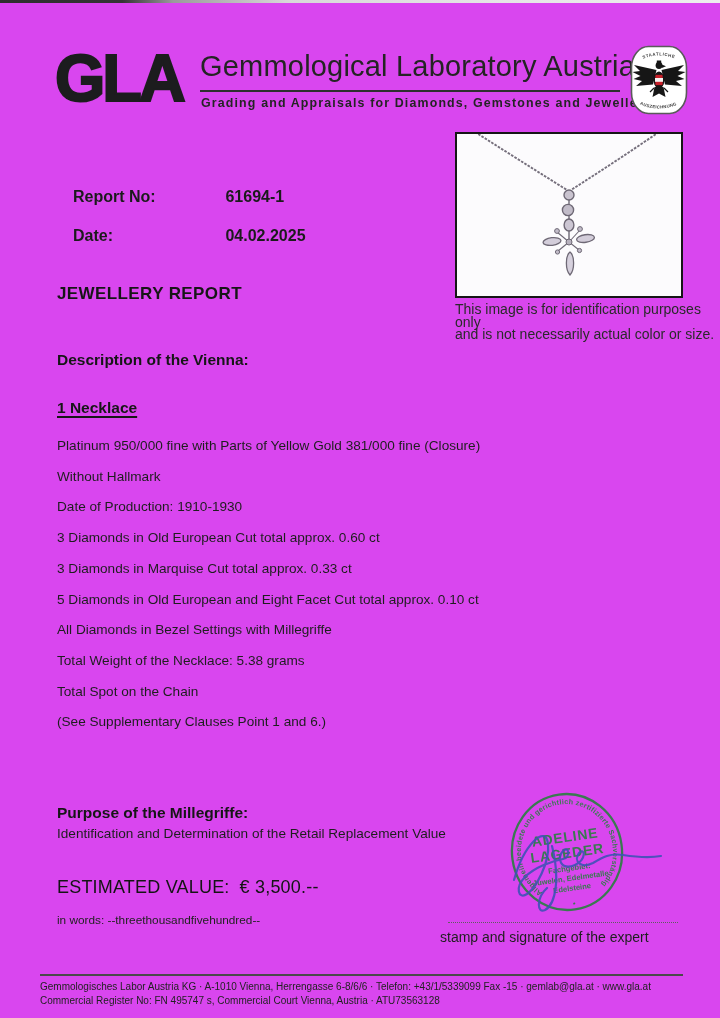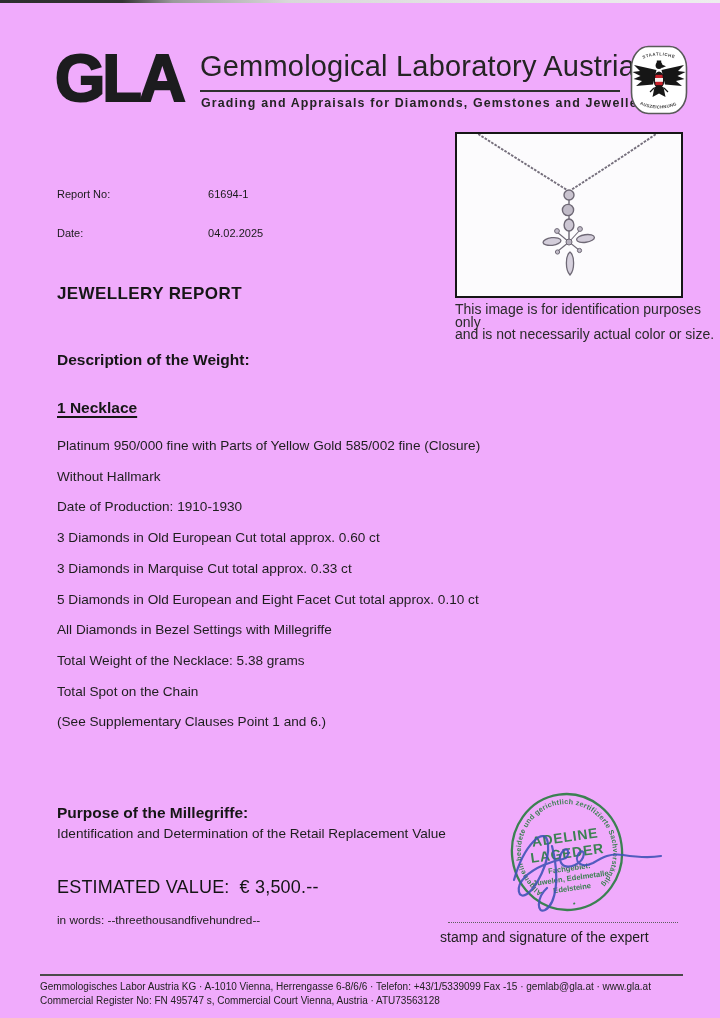--- a/index.html
+++ b/index.html
@@ -1,31 +1,31 @@
 <!DOCTYPE html>
 <html><head>
 <meta charset="utf-8">
 <style>
   html,body{margin:0;padding:0;background:#e9e9e9;}
   .page{
     position:relative;width:720px;height:1018px;margin:0 auto;
-    background:#f0abfc;overflow:hidden;
+    background:#d946ef;overflow:hidden;
     font-family:"Liberation Sans", sans-serif;color:#1e1e1e;
   }
   .abs{position:absolute;}
   .scan-top-edge{left:0;top:0;width:720px;height:3px;
     background:linear-gradient(to right,#2e2e2e 0%,#343434 17%,#9a9a9a 24%,#d8d8d8 40%,#e6e6e6 70%,#eee 100%);}
   
   .gla-logo{left:55px;top:40px;font-size:66px;font-weight:900;letter-spacing:-3px;
     color:#1c1c1e;-webkit-text-stroke:2.2px #1c1c1e;transform:scaleX(.98);transform-origin:left top;}
   .lab-title{left:200px;top:50px;font-size:29px;font-weight:400;color:#242424;letter-spacing:.2px;white-space:nowrap;}
   .title-rule{left:200px;top:90px;width:420px;height:2px;background:#2f2f2f;}
   .lab-subtitle{left:201px;top:96px;font-size:12.4px;font-weight:700;letter-spacing:1.15px;color:#242424;white-space:nowrap;}
   
-  .meta-row{left:57px;font-size:11px;font-weight:400;color:#1b1b1b;}
+  .meta-row{left:73px;font-size:16px;font-weight:700;color:#1b1b1b;}
   .meta-row .lbl{display:inline-block;width:148px;}
   .report-type{left:57px;top:284px;font-size:17px;font-weight:700;letter-spacing:.4px;color:#161616;}
   
   .photo-box{left:455px;top:132px;width:228px;height:166px;border:2px solid #161616;background:#fcfbfd;box-sizing:border-box;}
   .photo-caption{left:455px;top:303px;font-size:14px;line-height:12.5px;color:#2a2a2a;}
   
   .sec-heading{left:57px;font-size:15.5px;font-weight:700;color:#161616;}
   .item-heading{left:57px;top:399px;font-size:15.5px;font-weight:700;color:#161616;
     text-decoration:underline;text-underline-offset:3px;text-decoration-thickness:1.5px;}
   .desc-lines{left:57px;top:431px;font-size:13.6px;line-height:30.7px;color:#1e1e1e;white-space:nowrap;}
@@ -116,24 +116,24 @@
   <div class="abs meta-row" style="top:188px;">
     <span class="lbl">Report No:</span>
     <span>61694-1</span>
   </div>
   <div class="abs meta-row" style="top:227px;">
     <span class="lbl">Date:</span>
     <span>04.02.2025</span>
   </div>
   <div class="abs report-type">JEWELLERY REPORT</div>
 
-  <div class="abs sec-heading" style="top:351px;">Description of the Weight:</div>
+  <div class="abs sec-heading" style="top:351px;">Description of the Vienna:</div>
   <div class="abs item-heading">1 Necklace</div>
   <div class="abs desc-lines">
-    <div>Platinum 950/000 fine with Parts of Yellow Gold 585/002 fine (Closure)</div>
+    <div>Platinum 950/000 fine with Parts of Yellow Gold 381/000 fine (Closure)</div>
     <div>Without Hallmark</div>
     <div>Date of Production: 1910-1930</div>
     <div>3 Diamonds in Old European Cut total approx. 0.60 ct</div>
     <div>3 Diamonds in Marquise Cut total approx. 0.33 ct</div>
     <div>5 Diamonds in Old European and Eight Facet Cut total approx. 0.10 ct</div>
     <div>All Diamonds in Bezel Settings with Millegriffe</div>
     <div>Total Weight of the Necklace: 5.38 grams</div>
     <div>Total Spot on the Chain</div>
     <div>(See Supplementary Clauses Point 1 and 6.)</div>
   </div>

